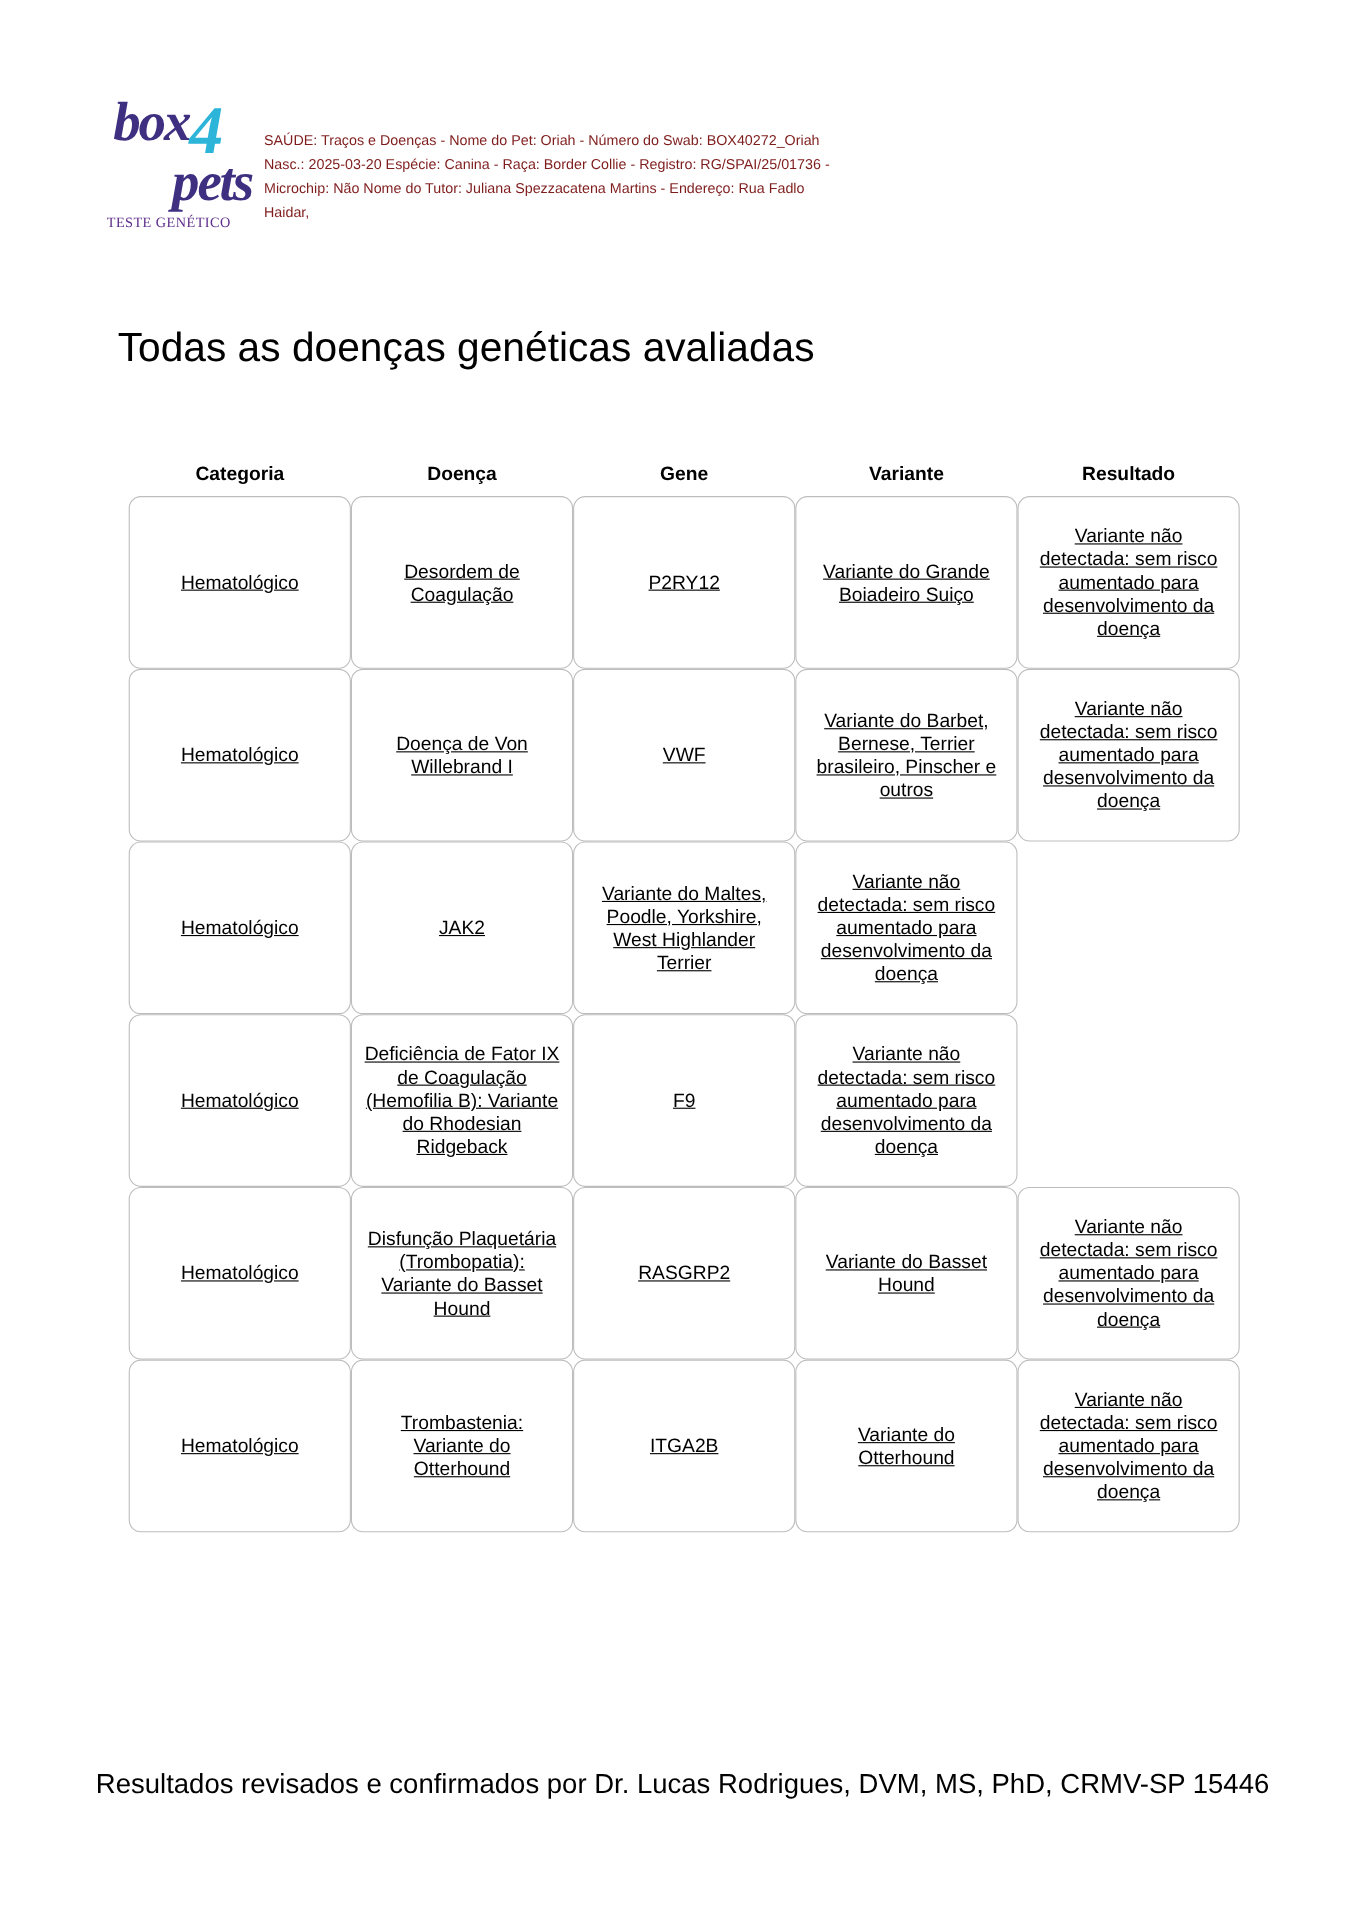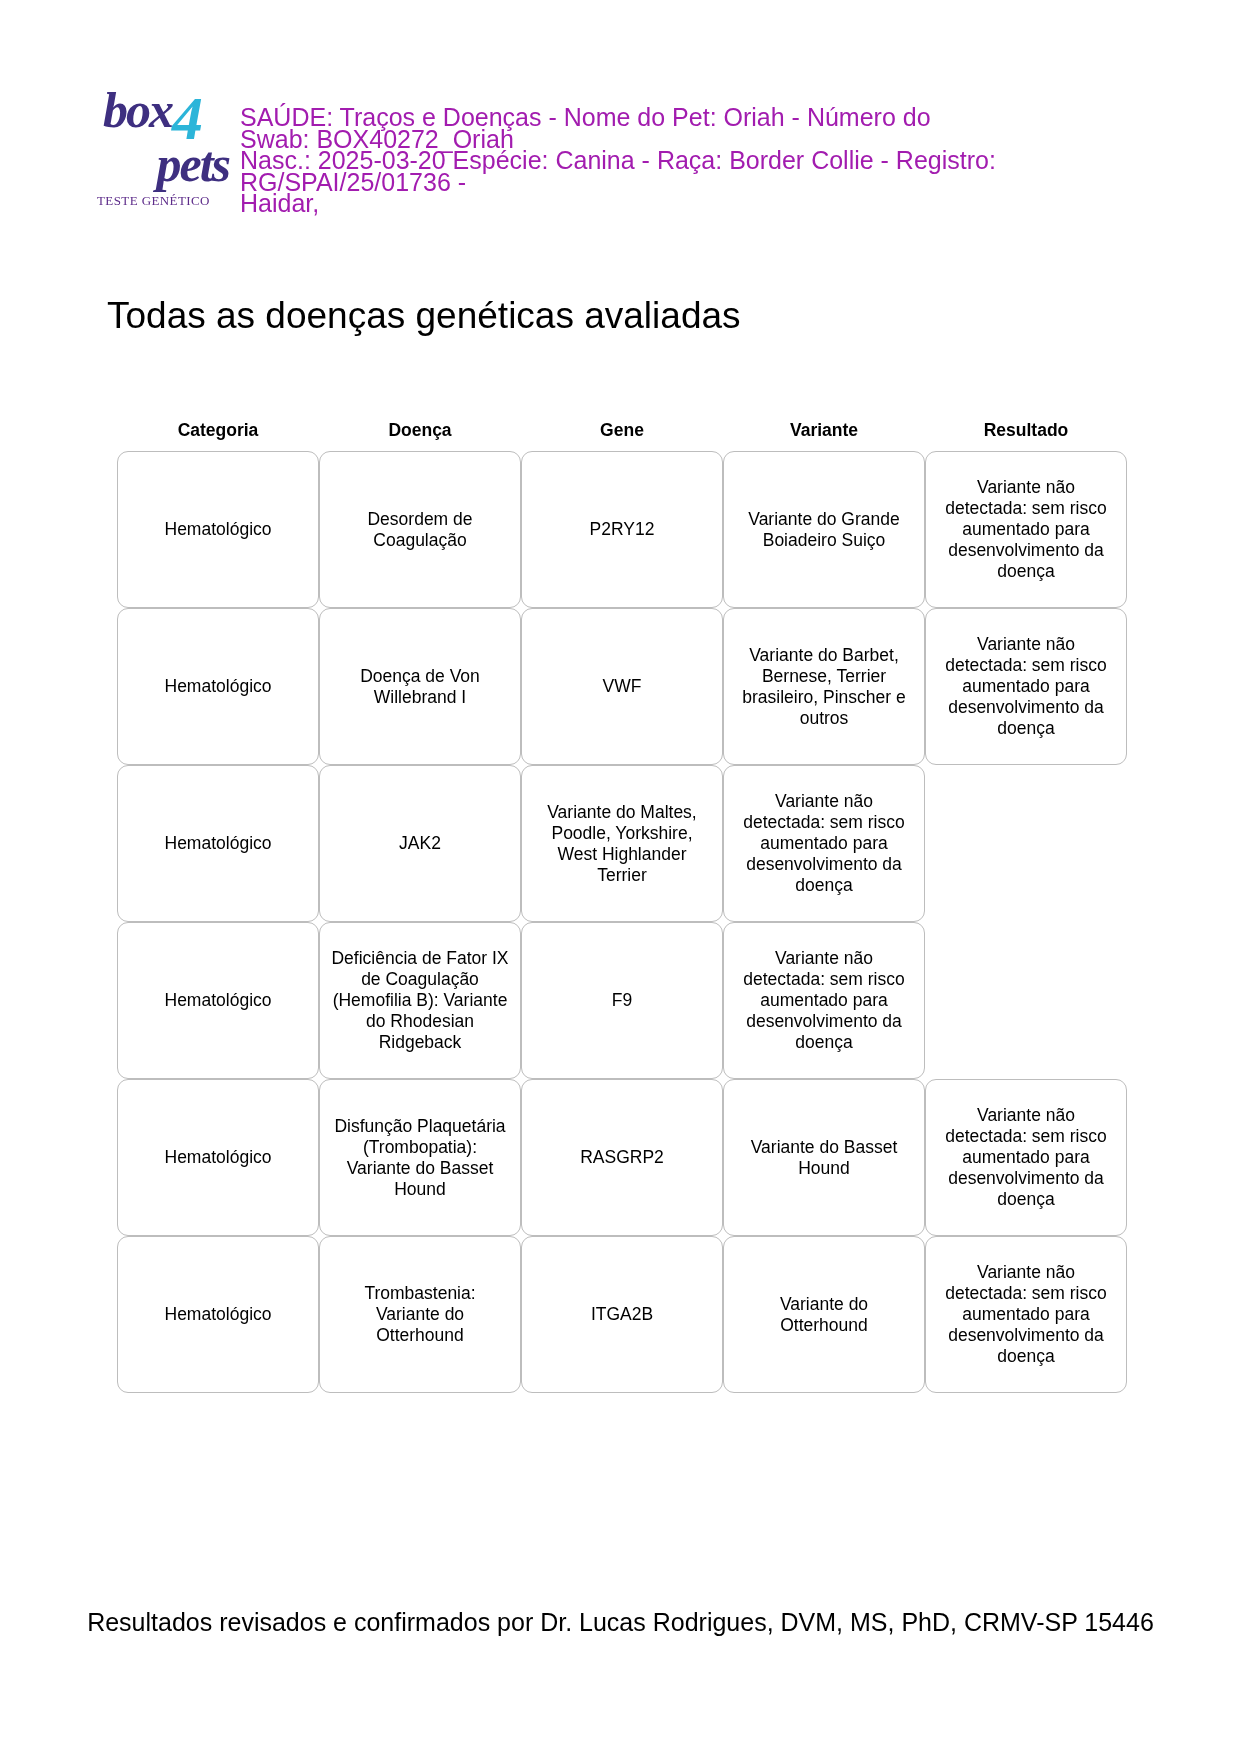--- a/index.html
+++ b/index.html
@@ -55,25 +55,25 @@
     letter-spacing: 0.4px;
     color: var(--tagline_purple);
     white-space: nowrap;
     text-align: left;
   }
 
   
   .header-info {
     position: absolute;
     left: 240px;
-    top: 107px;
+    top: 117px;
     width: 760px;
-    font-size: 25px;
+    font-size: 13px;
     line-height: 21.5px;
-    color: #a21caf;
+    color: #7f1d1d;
   }
 
   
   .doc-title {
     position: absolute;
     left: 107px;
     top: 295px;
     font-size: 37px;
     font-weight: 400;
     color: #000;
@@ -106,20 +106,21 @@
     min-height: 157px;
     display: flex;
     align-items: center;
     justify-content: center;
     text-align: center;
     padding: 6px 11px;
     font-size: 17.5px;
     line-height: 21px;
     color: #000;
     background: #fff;
+    text-decoration: underline;
   }
 
   
   .footer-note {
     position: absolute;
     left: 0;
     top: 1608px;
     width: 100%;
     text-align: center;
     font-size: 25px;
@@ -136,20 +137,21 @@
     <div class="logo-word logo-line1">
       <span>box</span><span class="logo-four">4</span>
     </div>
     <div class="logo-word logo-line2">pets</div>
     <div class="logo-tagline">TESTE GENÉTICO</div>
   </div>
 
   <div class="header-info">
     <div>SAÚDE: Traços e Doenças - Nome do Pet: Oriah - Número do Swab: BOX40272_Oriah</div>
     <div>Nasc.: 2025-03-20 Espécie: Canina - Raça: Border Collie - Registro: RG/SPAI/25/01736 -</div>
+    <div>Microchip: Não Nome do Tutor: Juliana Spezzacatena Martins - Endereço: Rua Fadlo</div>
     <div>Haidar,</div>
   </div>
 
   <h1 class="doc-title">Todas as doenças genéticas avaliadas</h1>
 
   <div class="gene-table">
     <div class="thead">
       <div>Categoria</div>
       <div>Doença</div>
       <div>Gene</div>

